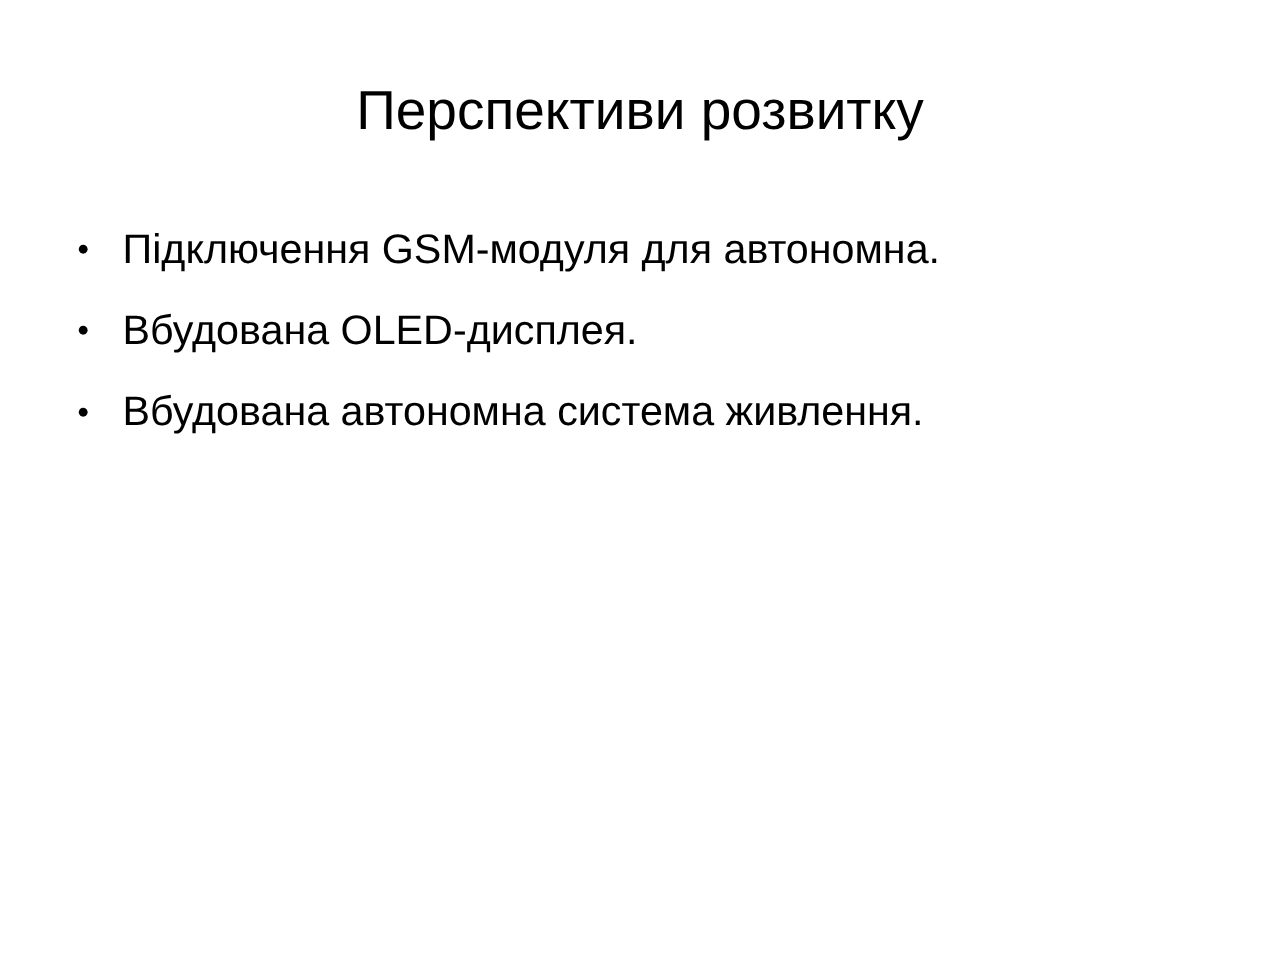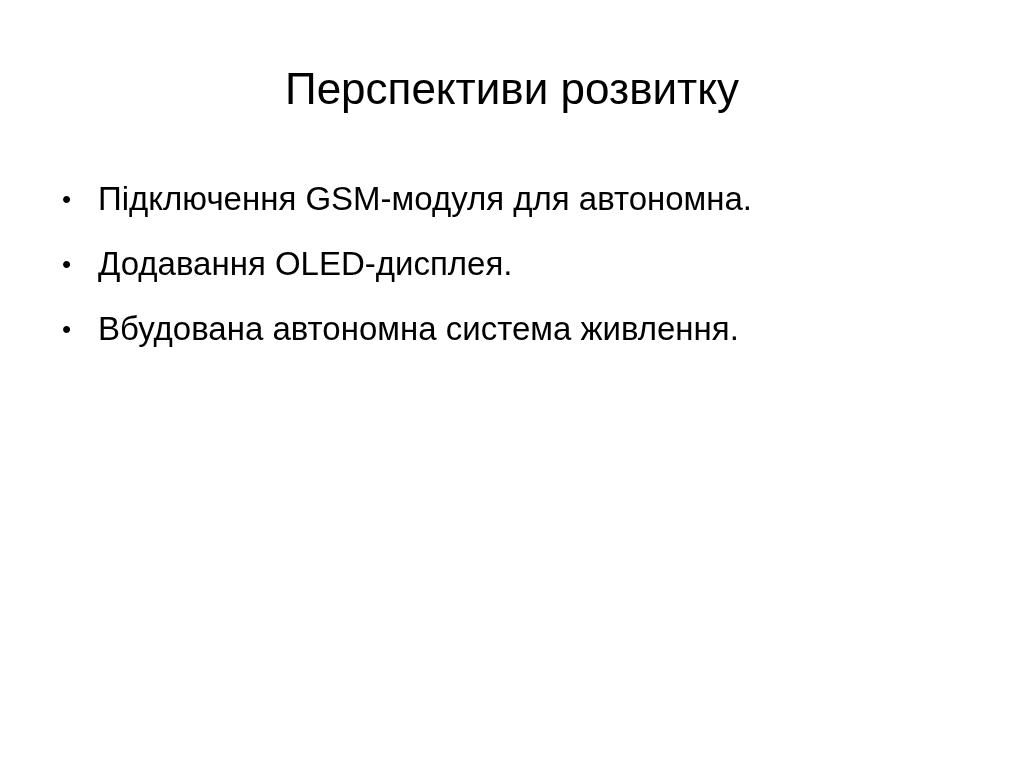--- a/index.html
+++ b/index.html
@@ -63,21 +63,21 @@
 
   <ul class="bullet-list">
 
     <li class="bullet-item">
       <span class="bullet-glyph">•</span>
       <span class="bullet-text">Підключення GSM-модуля для автономна.</span>
     </li>
 
     <li class="bullet-item">
       <span class="bullet-glyph">•</span>
-      <span class="bullet-text">Додавання OLED-дисплея.</span>
+      <span class="bullet-text">Вбудована OLED-дисплея.</span>
     </li>
 
     <li class="bullet-item">
       <span class="bullet-glyph">•</span>
       <span class="bullet-text">Вбудована автономна система живлення.</span>
     </li>
 
   </ul>
 
 </div>

